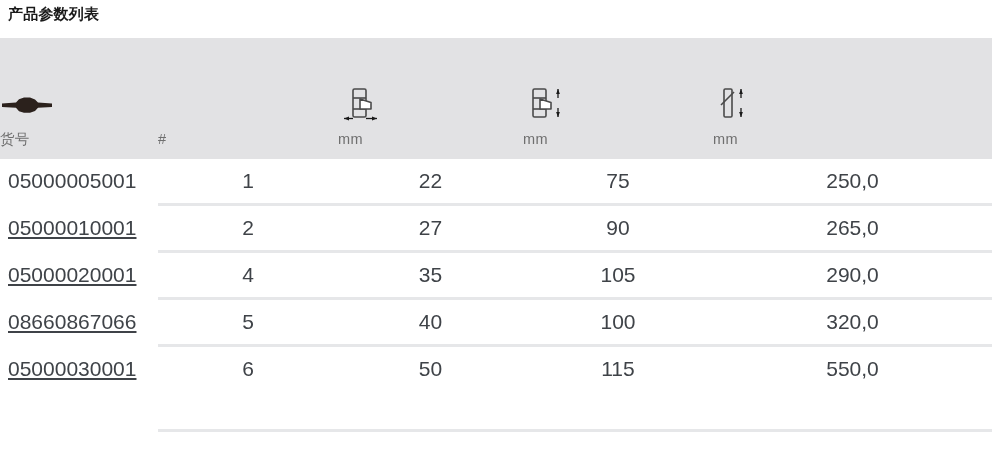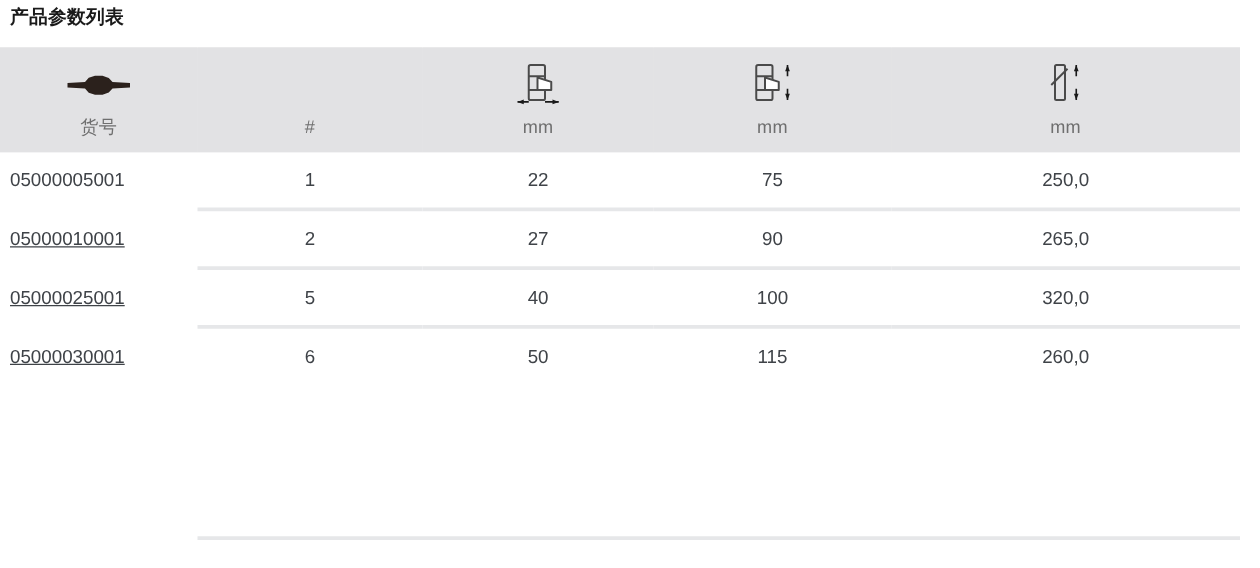--- a/index.html
+++ b/index.html
@@ -62,24 +62,25 @@
     margin: 0;
     vertical-align: bottom;
     font-weight: normal;
     height: 84px;
   }
 
   .head-cell {
     height: 84px;
     display: flex;
     flex-direction: column;
-    align-items: center;
+    align-items: flex-start;
     justify-content: flex-start;
     box-sizing: border-box;
     padding-top: 10px;
+    margin-top: 37px;
   }
 
   .head-icon {
     height: 40px;
     display: flex;
     align-items: center;
     justify-content: center;
   }
 
   .head-unit {
@@ -90,21 +91,21 @@
     letter-spacing: 0.3px;
   }
   .head-unit.cjk {
     font-size: 14.5px;
     color: #6f6f6f;
   }
 
   
   tbody td {
     padding: 0;
-    font-size: 15px;
+    font-size: 21px;
     color: #3f4348;
     height: 44px;
     vertical-align: middle;
     background: #ffffff;
   }
 
   .cell {
     height: 44px;
     display: flex;
     align-items: center;
@@ -269,24 +270,41 @@
           </td>
         <td>
             <div class="cell center">90</div>
           </td>
         <td>
             <div class="cell center">265,0</div>
           </td>
       </tr>
 
 
-
-      <tr>
-        <td>
-            <div class="cell left">05000025001</div>
+      <tr>
+        <td>
+            <div class="cell left">05000020001</div>
+          </td>
+        <td>
+            <div class="cell center">4</div>
+          </td>
+        <td>
+            <div class="cell center">35</div>
+          </td>
+        <td>
+            <div class="cell center">105</div>
+          </td>
+        <td>
+            <div class="cell center">290,0</div>
+          </td>
+      </tr>
+
+      <tr>
+        <td>
+            <div class="cell left">08660867066</div>
           </td>
         <td>
             <div class="cell center">5</div>
           </td>
         <td>
             <div class="cell center">40</div>
           </td>
         <td>
             <div class="cell center">100</div>
           </td>
@@ -302,21 +320,21 @@
         <td>
             <div class="cell center">6</div>
           </td>
         <td>
             <div class="cell center">50</div>
           </td>
         <td>
             <div class="cell center">115</div>
           </td>
         <td>
-            <div class="cell center">260,0</div>
+            <div class="cell center">550,0</div>
           </td>
       </tr>
 
 
     </tbody>
   </table>
 
   <div class="table-footer-rule"></div>
 
 </div>

